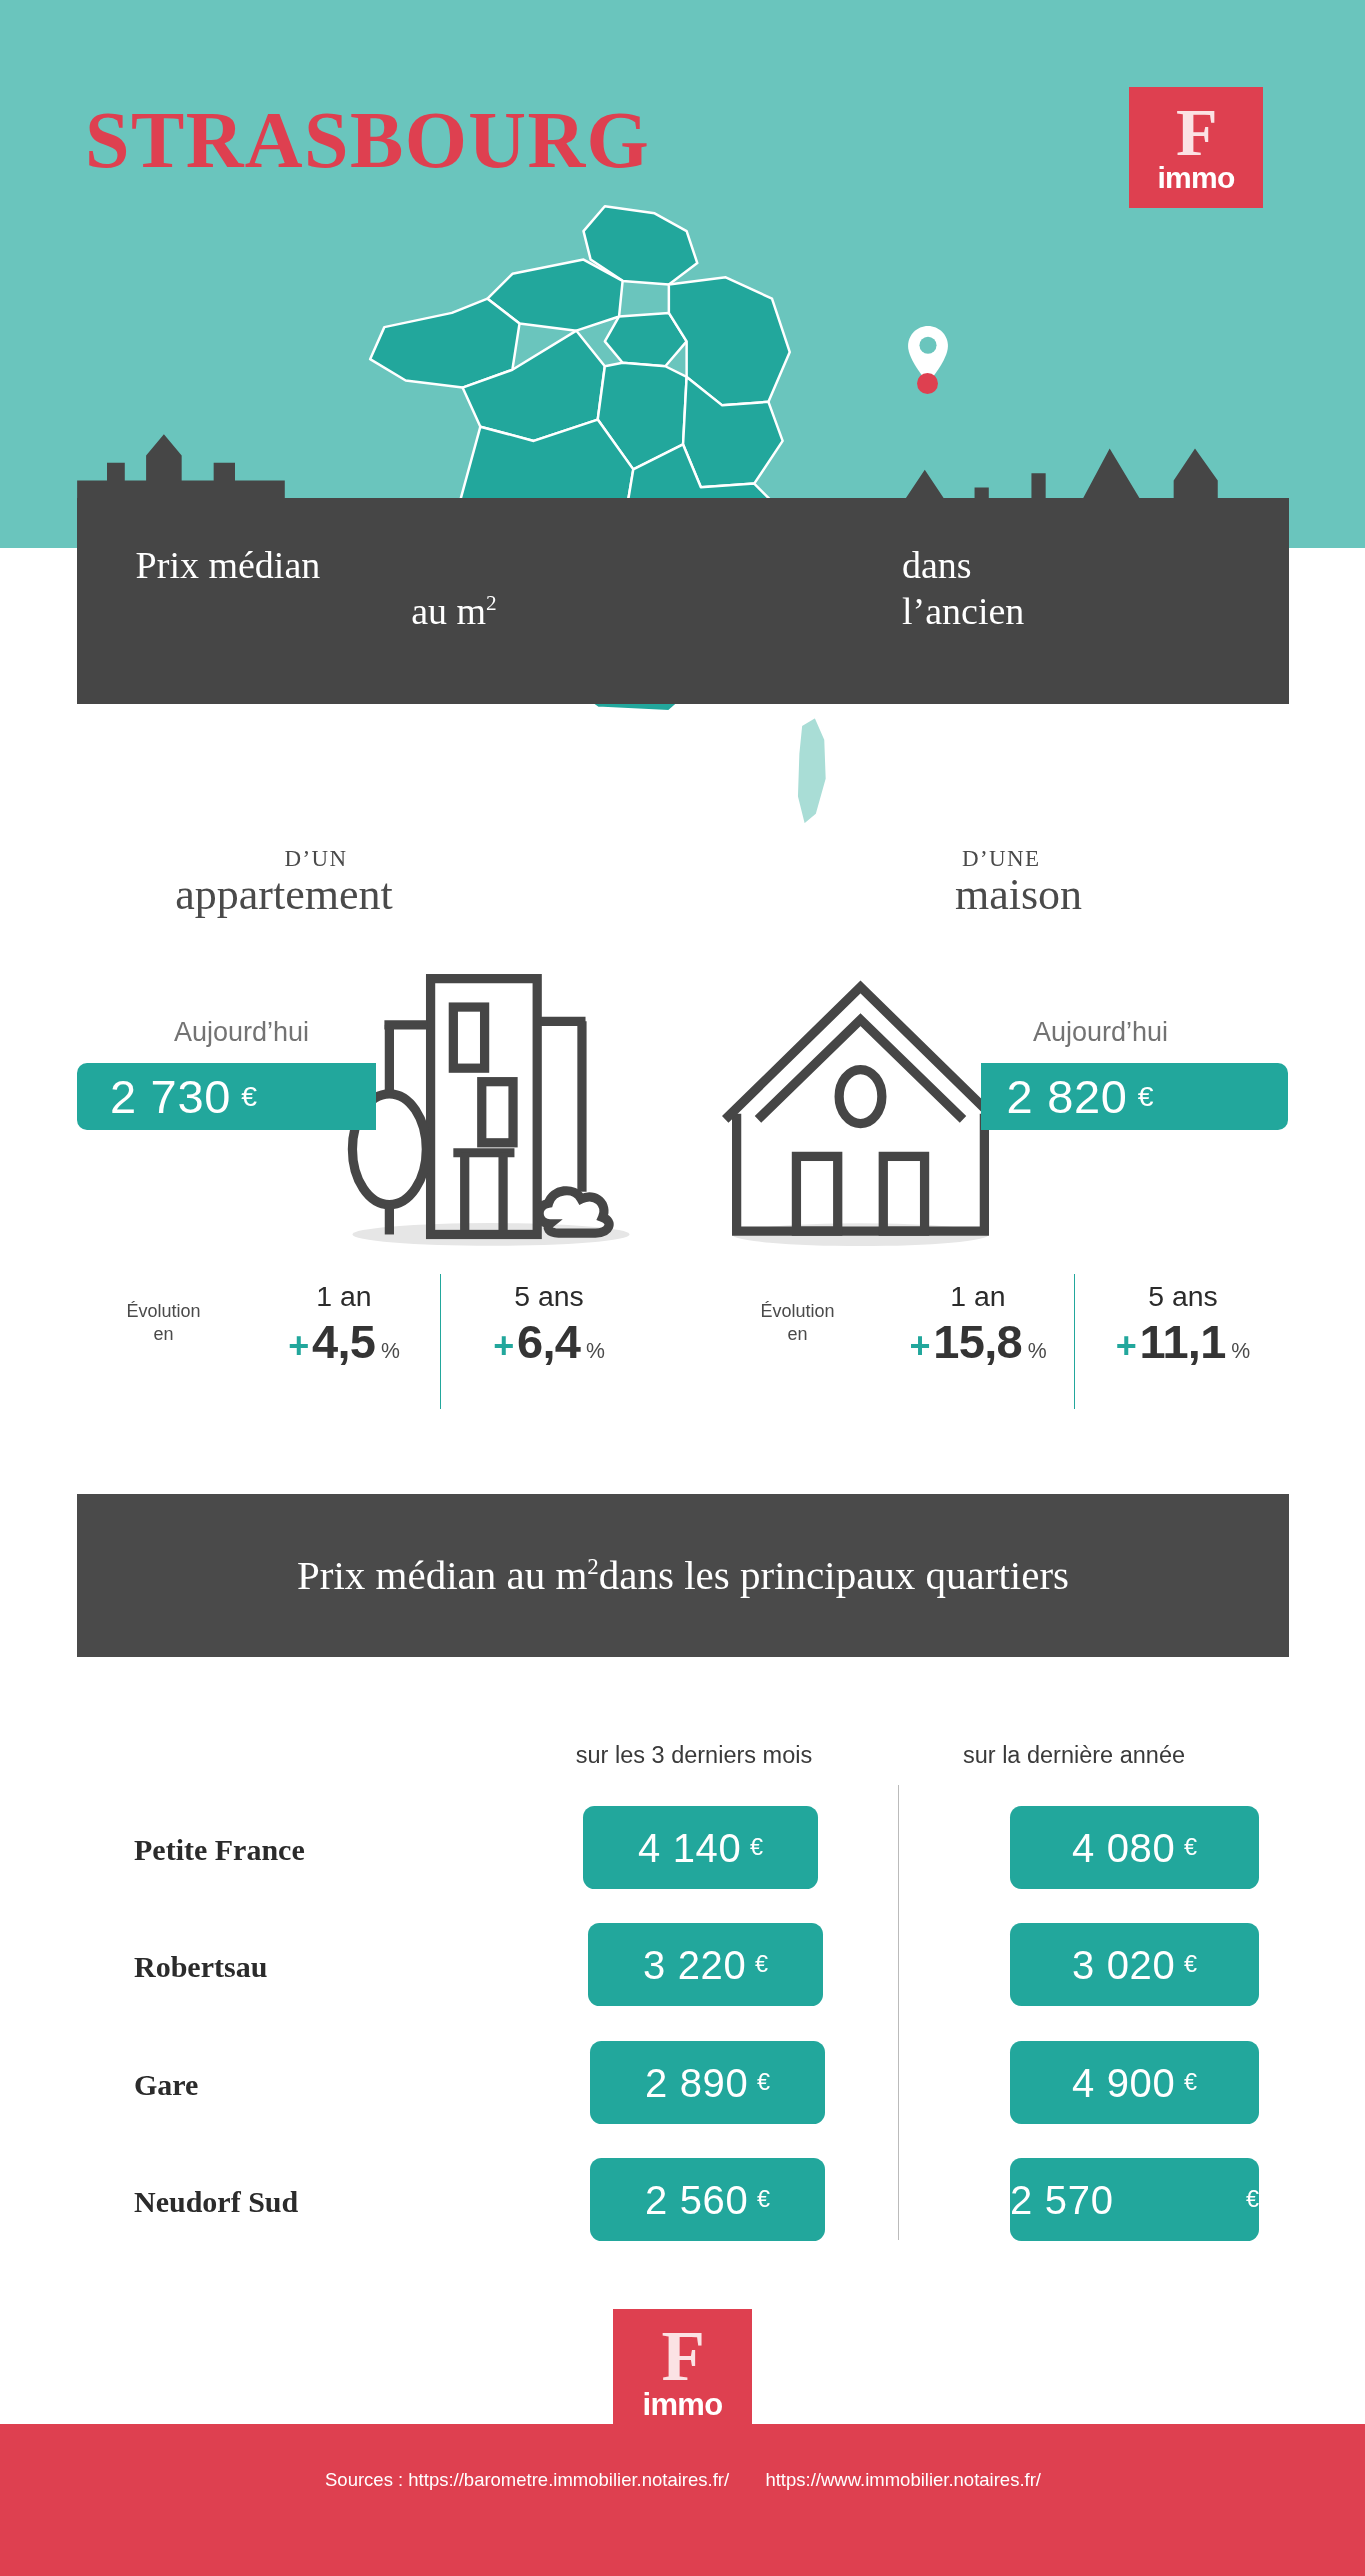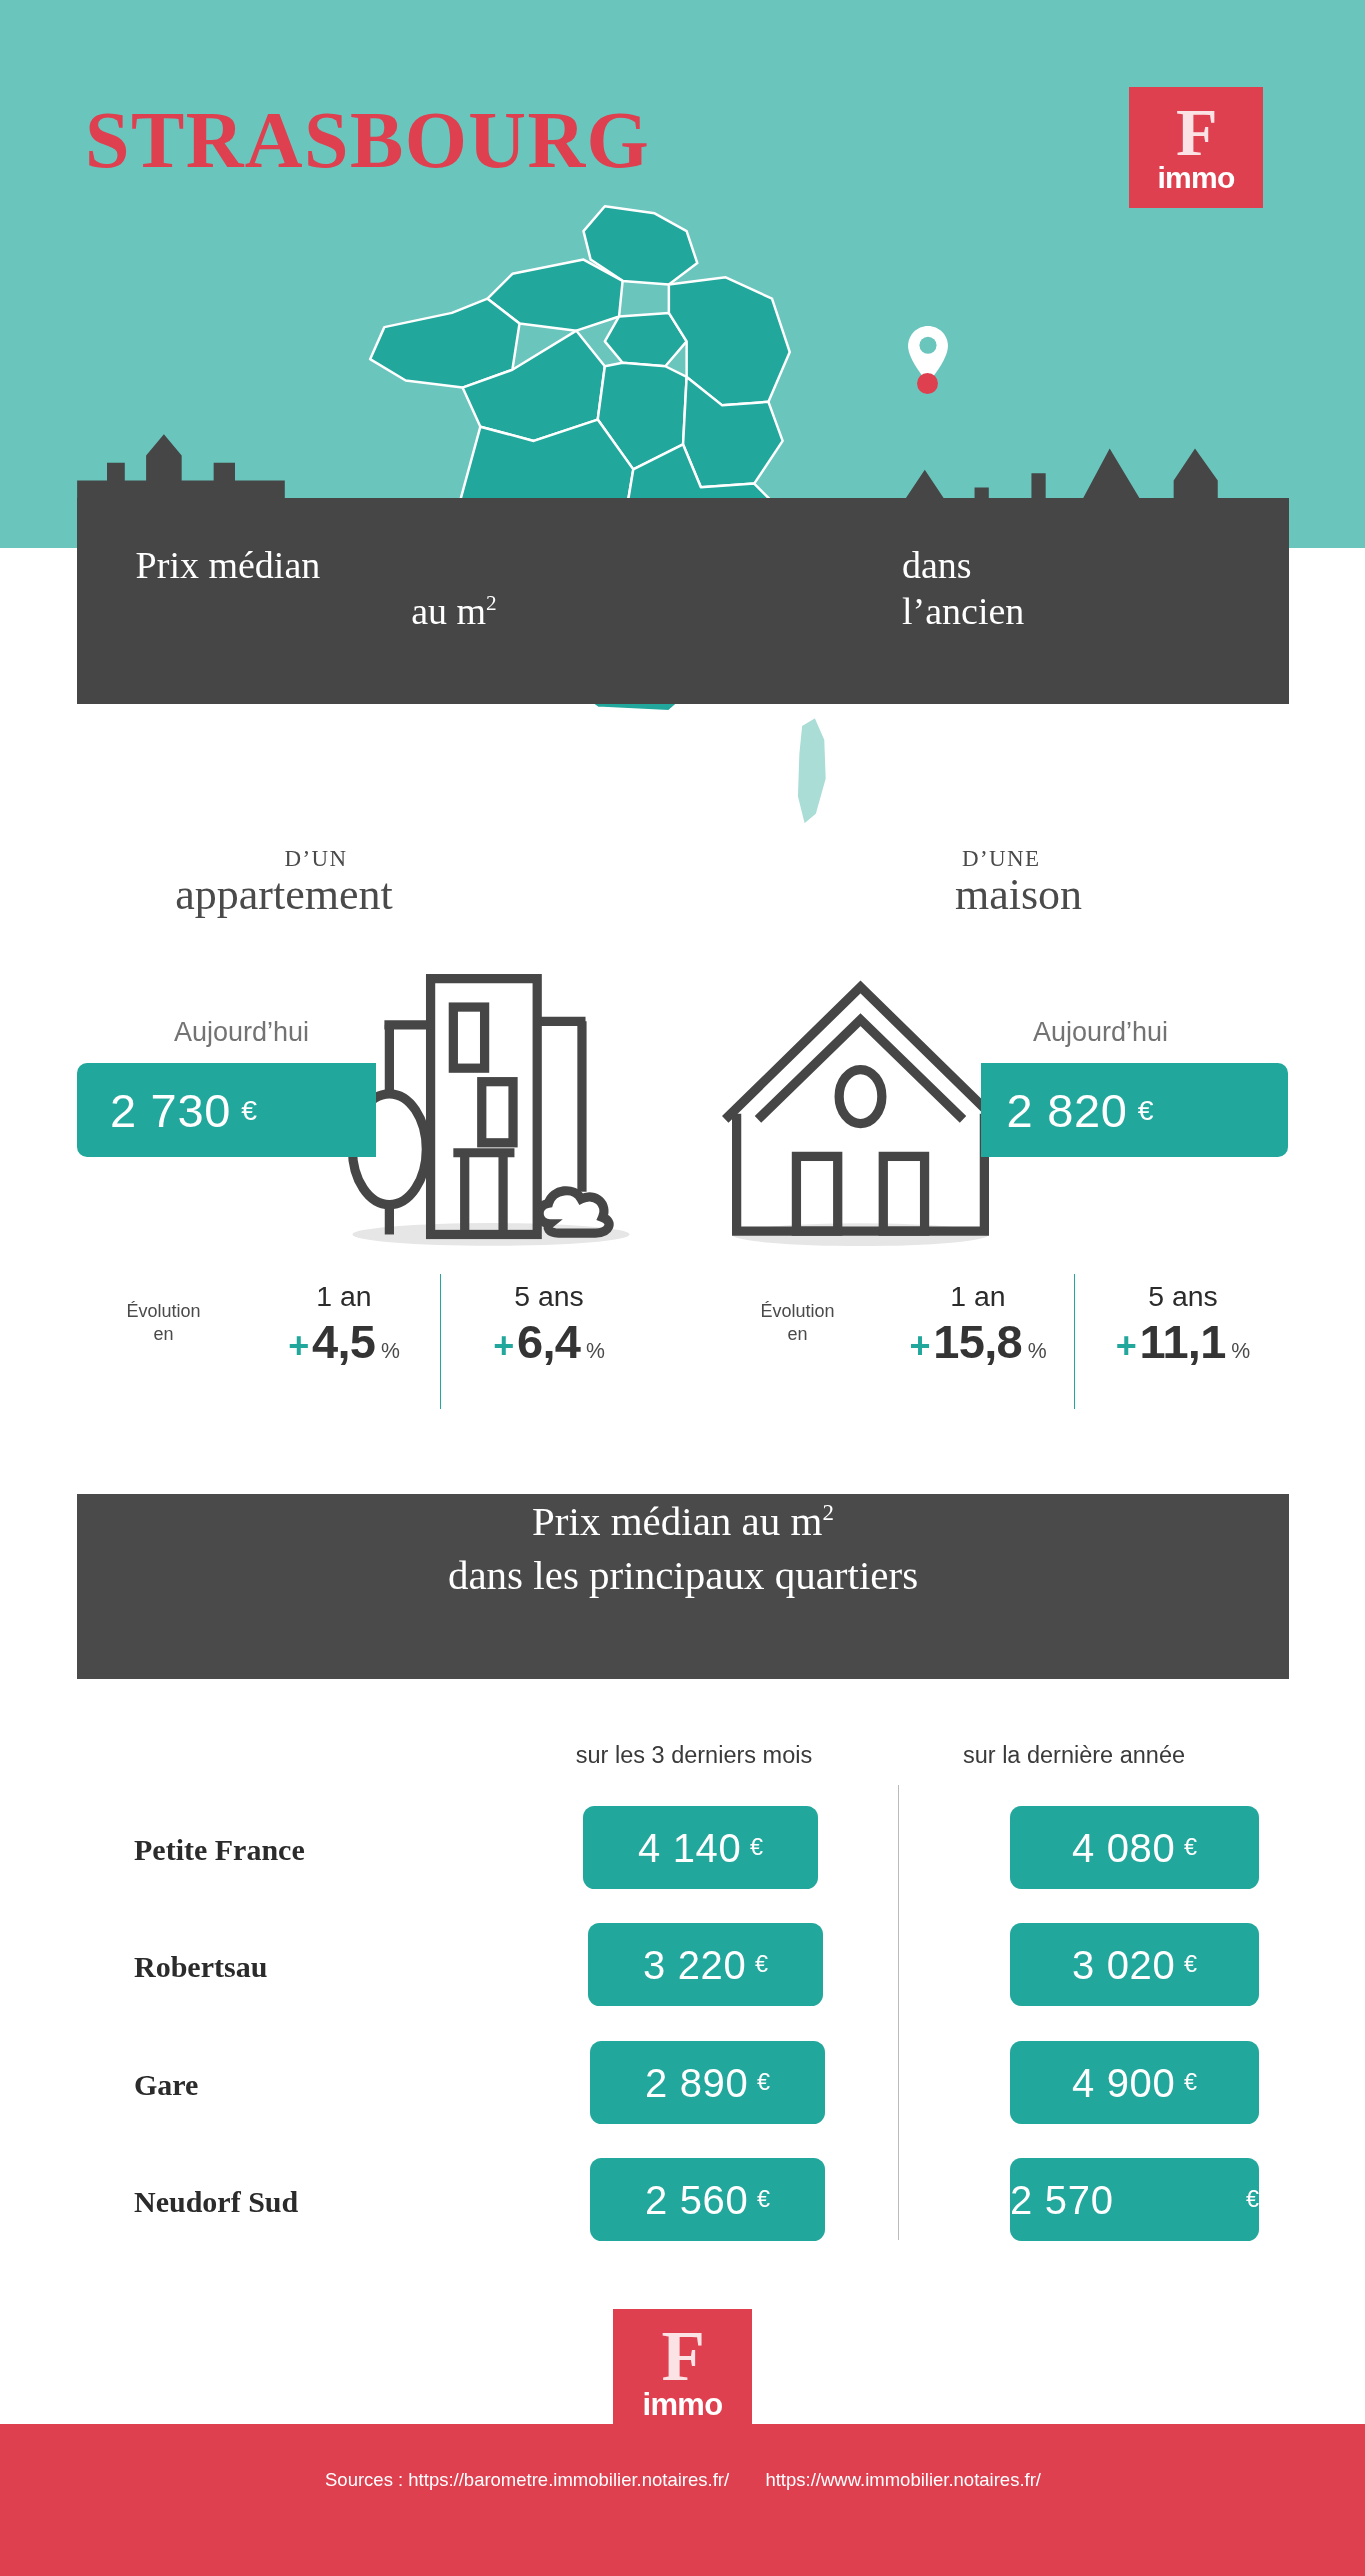--- a/index.html
+++ b/index.html
@@ -108,21 +108,21 @@
   
   .today-label{
     position:absolute;
     font-family:"Liberation Sans", sans-serif;
     font-size:27px;color:#737373;
   }
   #today-appt{left:174px;top:1017px;}
   #today-maison{left:1033px;top:1017px;}
 
   .price-pill{
-    position:absolute;height:94px;
+    position:absolute;height:67px;
     background:#22a79c;
     display:flex;align-items:center;
     color:#ffffff;
   }
   #pill-appt{
     left:77px;top:1063px;width:299px;
     border-radius:10px 0 0 10px;
     justify-content:flex-start;padding-left:33px;box-sizing:border-box;
   }
   #pill-maison{
@@ -173,23 +173,23 @@
   }
   #evo-appt .c1{left:178px;}
   #evo-appt .c2{left:383px;}
   #evo-appt .evo-div{left:363px;}
   #evo-maison .c1{left:178px;}
   #evo-maison .c2{left:383px;}
   #evo-maison .evo-div{left:363px;}
 
   
   .quartiers-banner{
-    position:absolute;left:77px;top:1494px;width:1212px;height:185px;
+    position:absolute;left:77px;top:1494px;width:1212px;height:163px;
     background:#4a4a4a;
-    display:flex;flex-direction:column;align-items:center;justify-content:flex-start;
+    display:flex;flex-direction:row;align-items:center;justify-content:center;
   }
   .quartiers-banner div{
     font-family:"Liberation Serif", serif;
     color:#ffffff;font-size:41px;line-height:1.32;text-align:center;
   }
 
   
   .col-head{
     position:absolute;top:1742px;
     font-family:"Liberation Sans", sans-serif;

